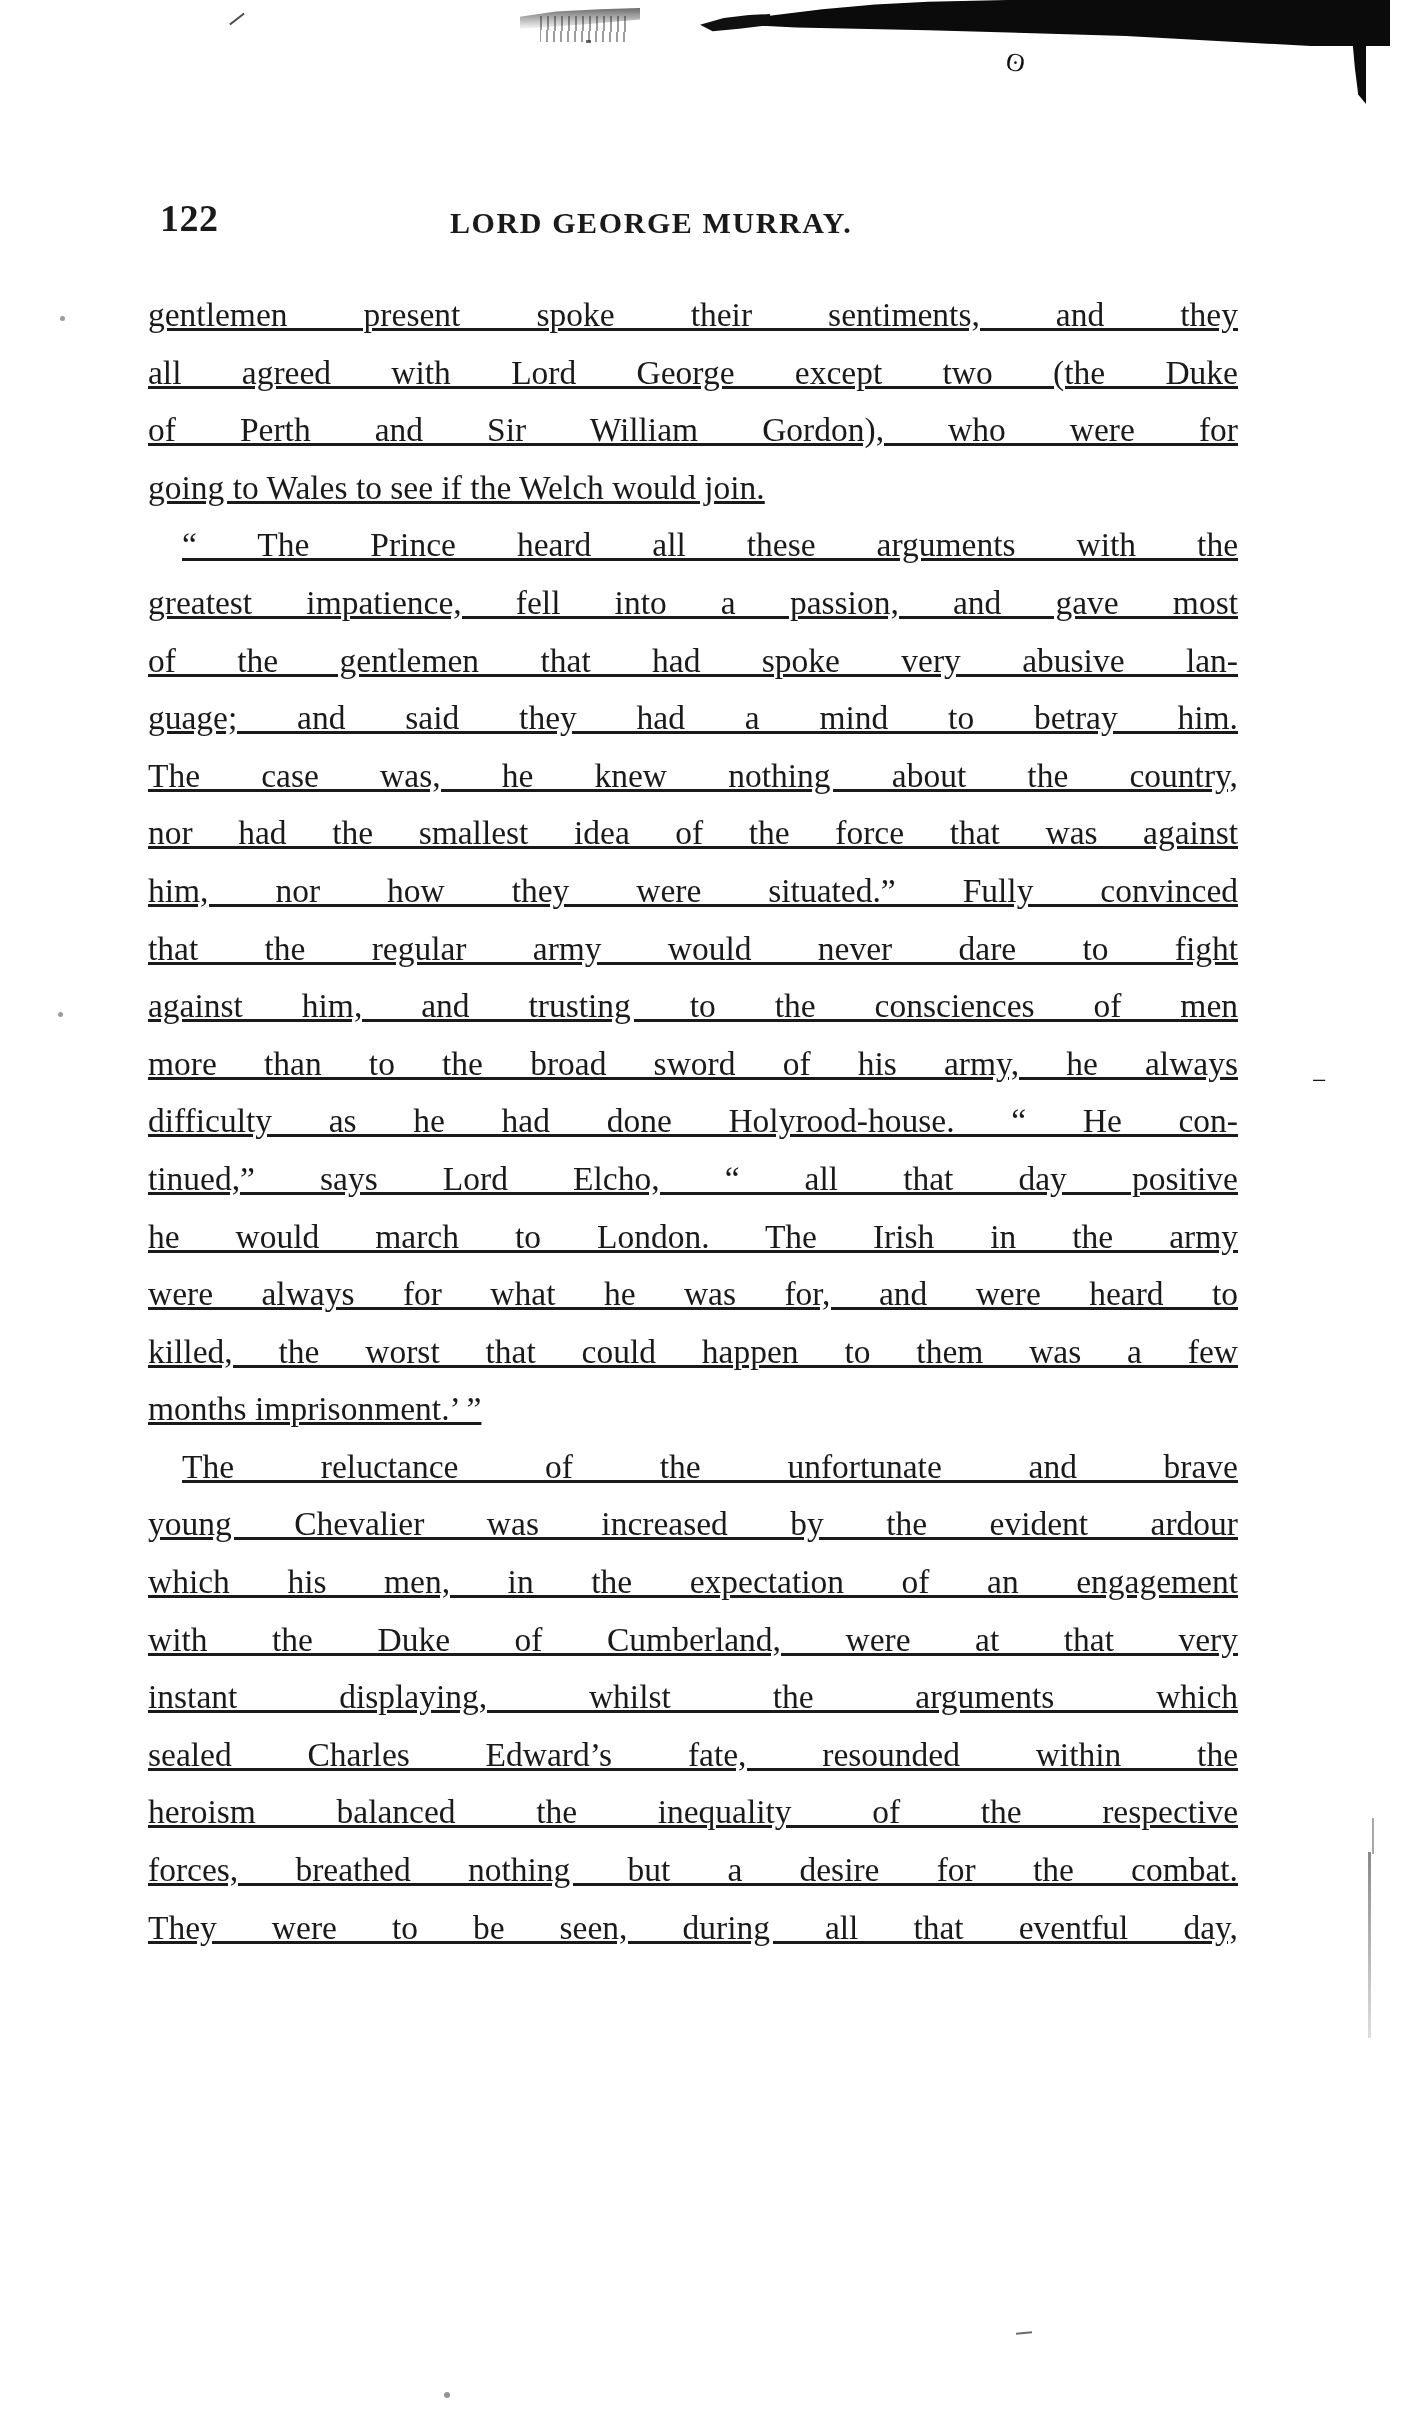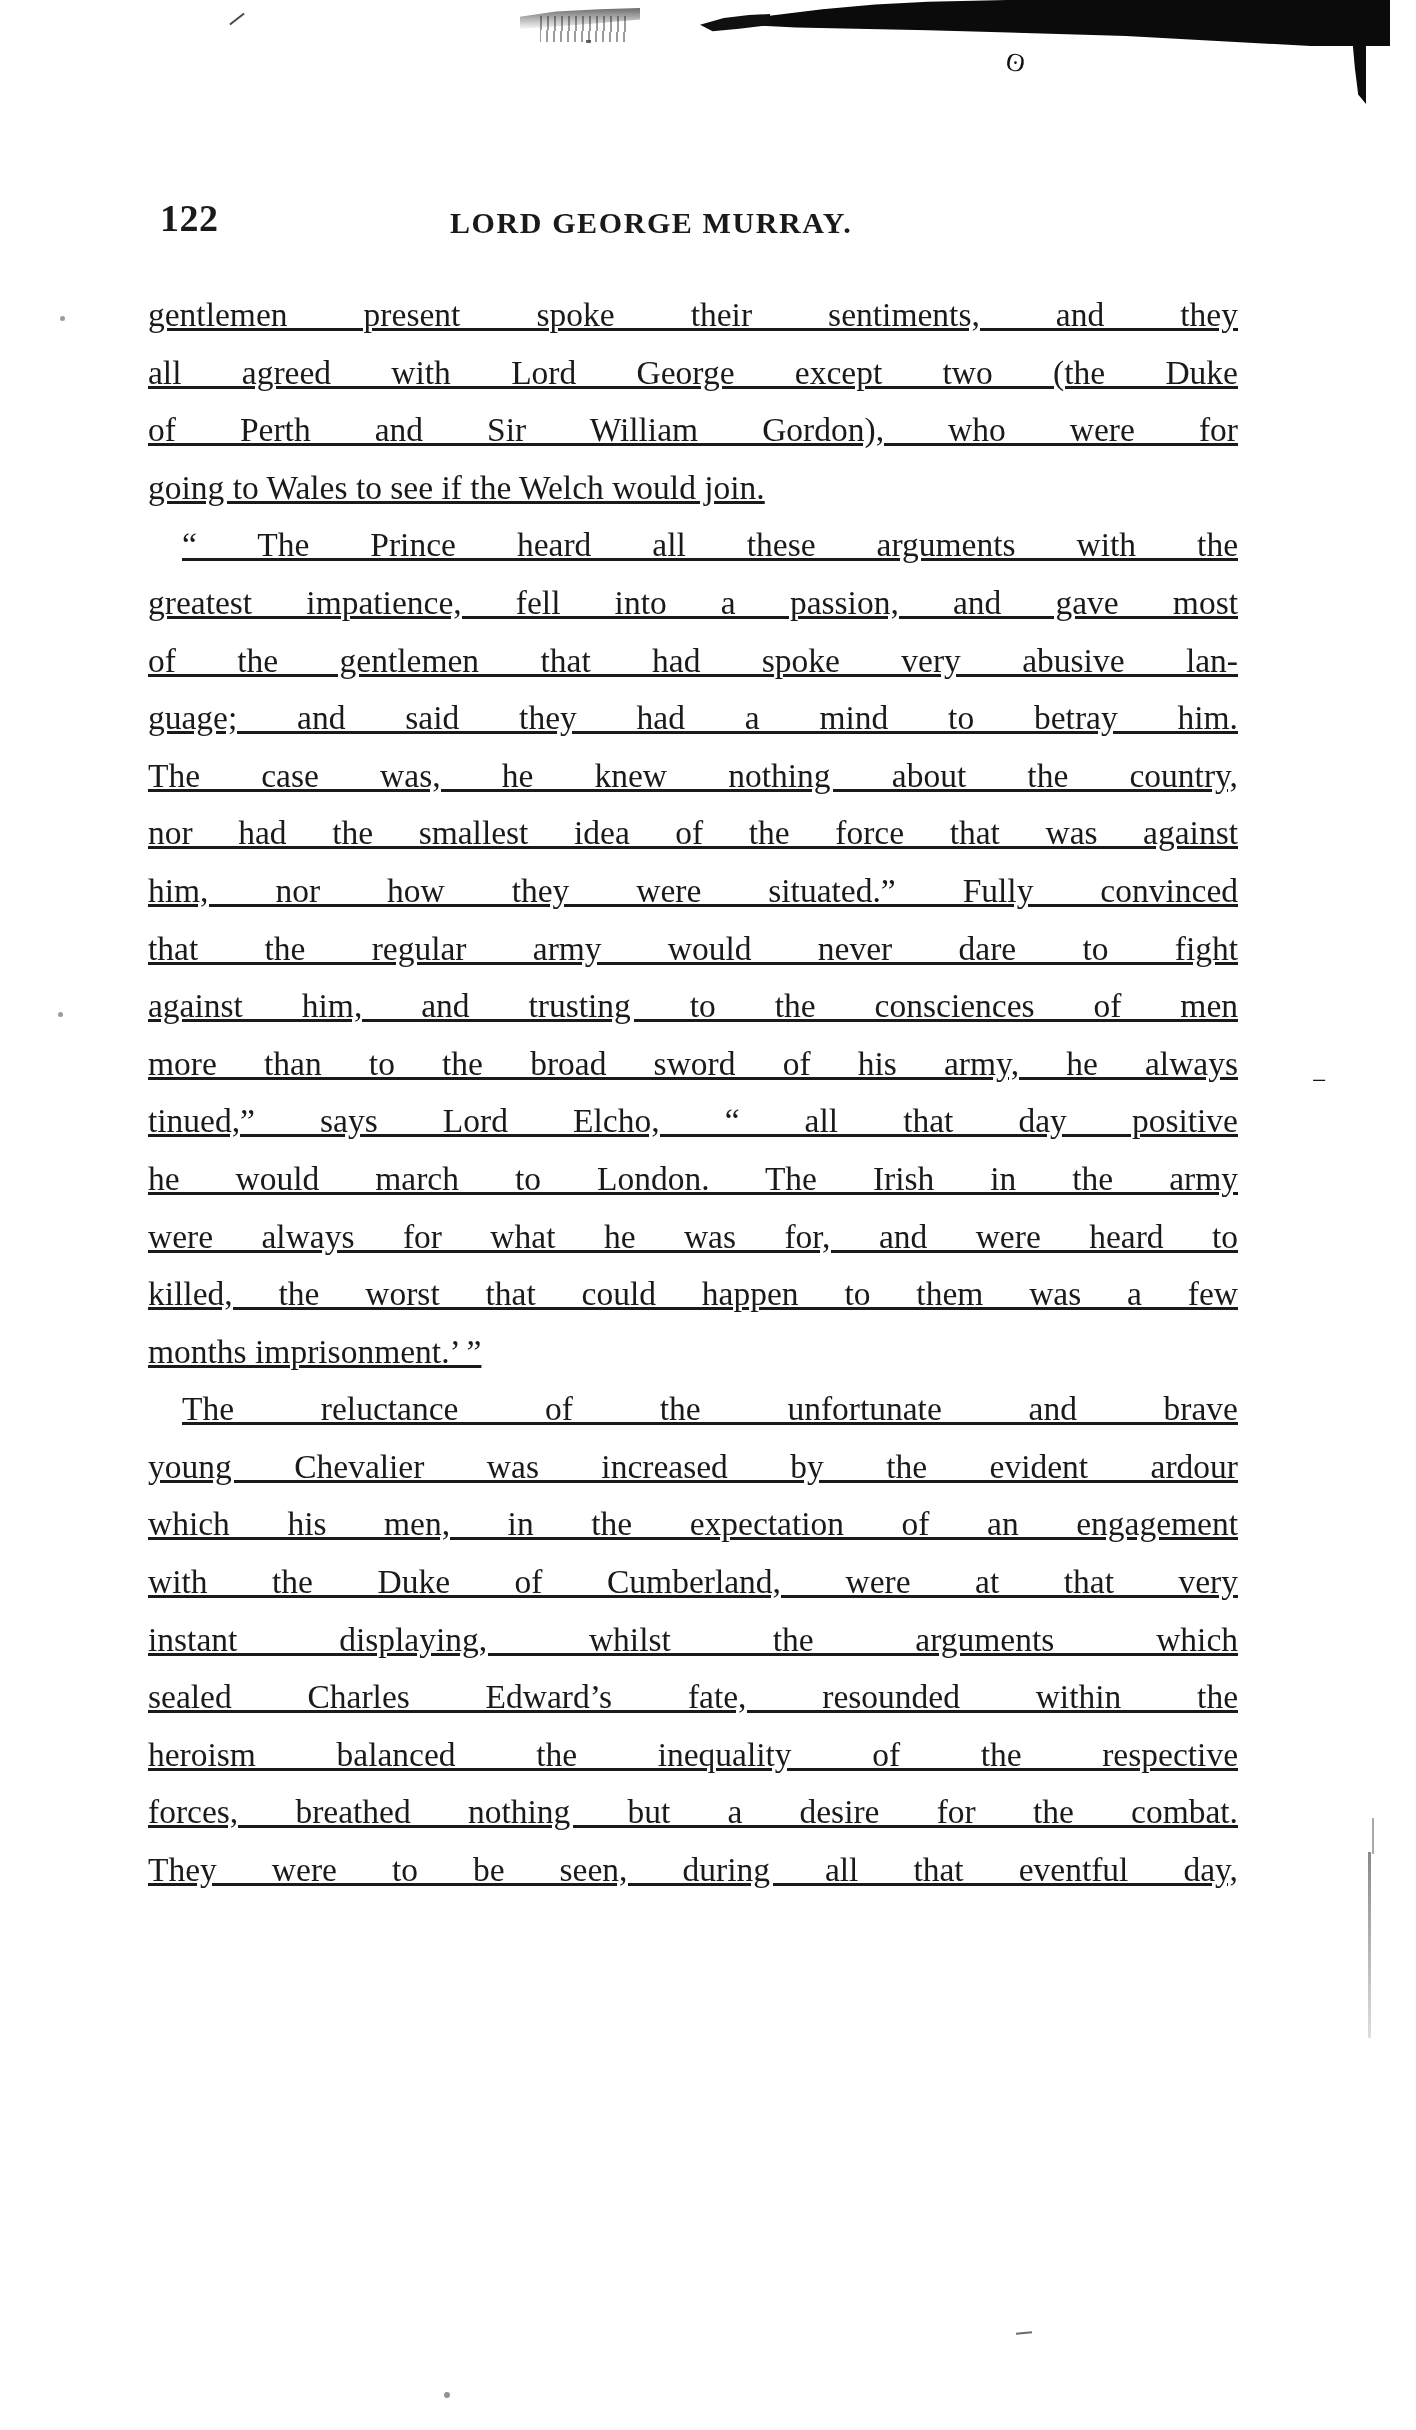--- a/index.html
+++ b/index.html
@@ -264,20 +264,21 @@
       <span class="line j"><span class="indent"></span><span>“ The Prince heard all these arguments with the</span></span>
       <span class="line j">greatest impatience, fell into a passion, and gave most</span>
       <span class="line j">of the gentlemen that had spoke very abusive lan-</span>
       <span class="line j">guage; and said they had a mind to betray him.</span>
       <span class="line j">The case was, he knew nothing about the country,</span>
       <span class="line j">nor had the smallest idea of the force that was against</span>
       <span class="line j">him, nor how they were situated.”   Fully convinced</span>
       <span class="line j">that the regular army would never dare to fight</span>
       <span class="line j">against him, and trusting to the consciences of men</span>
       <span class="line j">more than to the broad sword of his army, he always</span>
+      <span class="line j">difficulty as he had done Holyrood-house.   “ He con-</span>
       <span class="line j">tinued,” says Lord Elcho, “ all that day positive</span>
       <span class="line j">he would march to London.   The Irish in the army</span>
       <span class="line j">were always for what he was for, and were heard to</span>
       <span class="line j">killed, the worst that could happen to them was a few</span>
       <span class="line">months imprisonment.’ ”</span>
     </p>
 
     <p class="para">
       <span class="line j"><span class="indent"></span><span>The reluctance of the unfortunate and brave</span></span>
       <span class="line j">young Chevalier was increased by the evident ardour</span>

